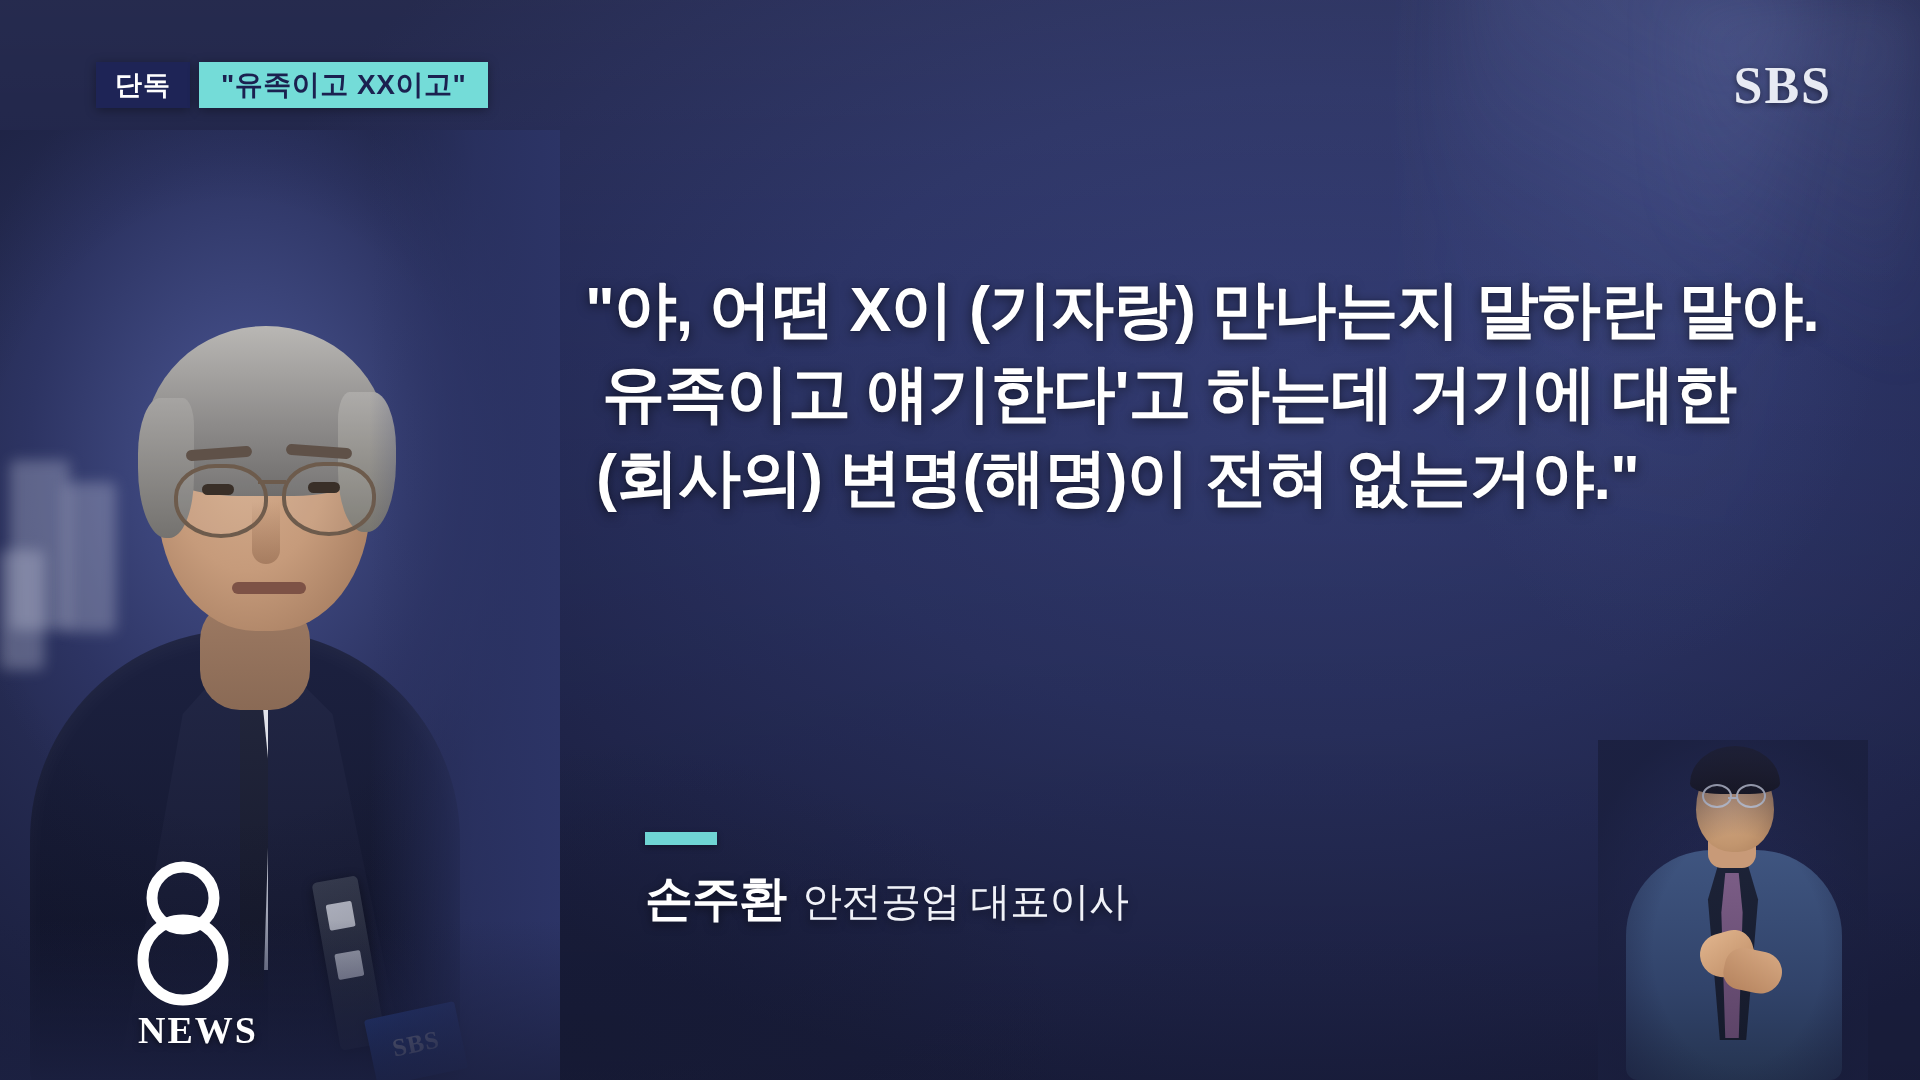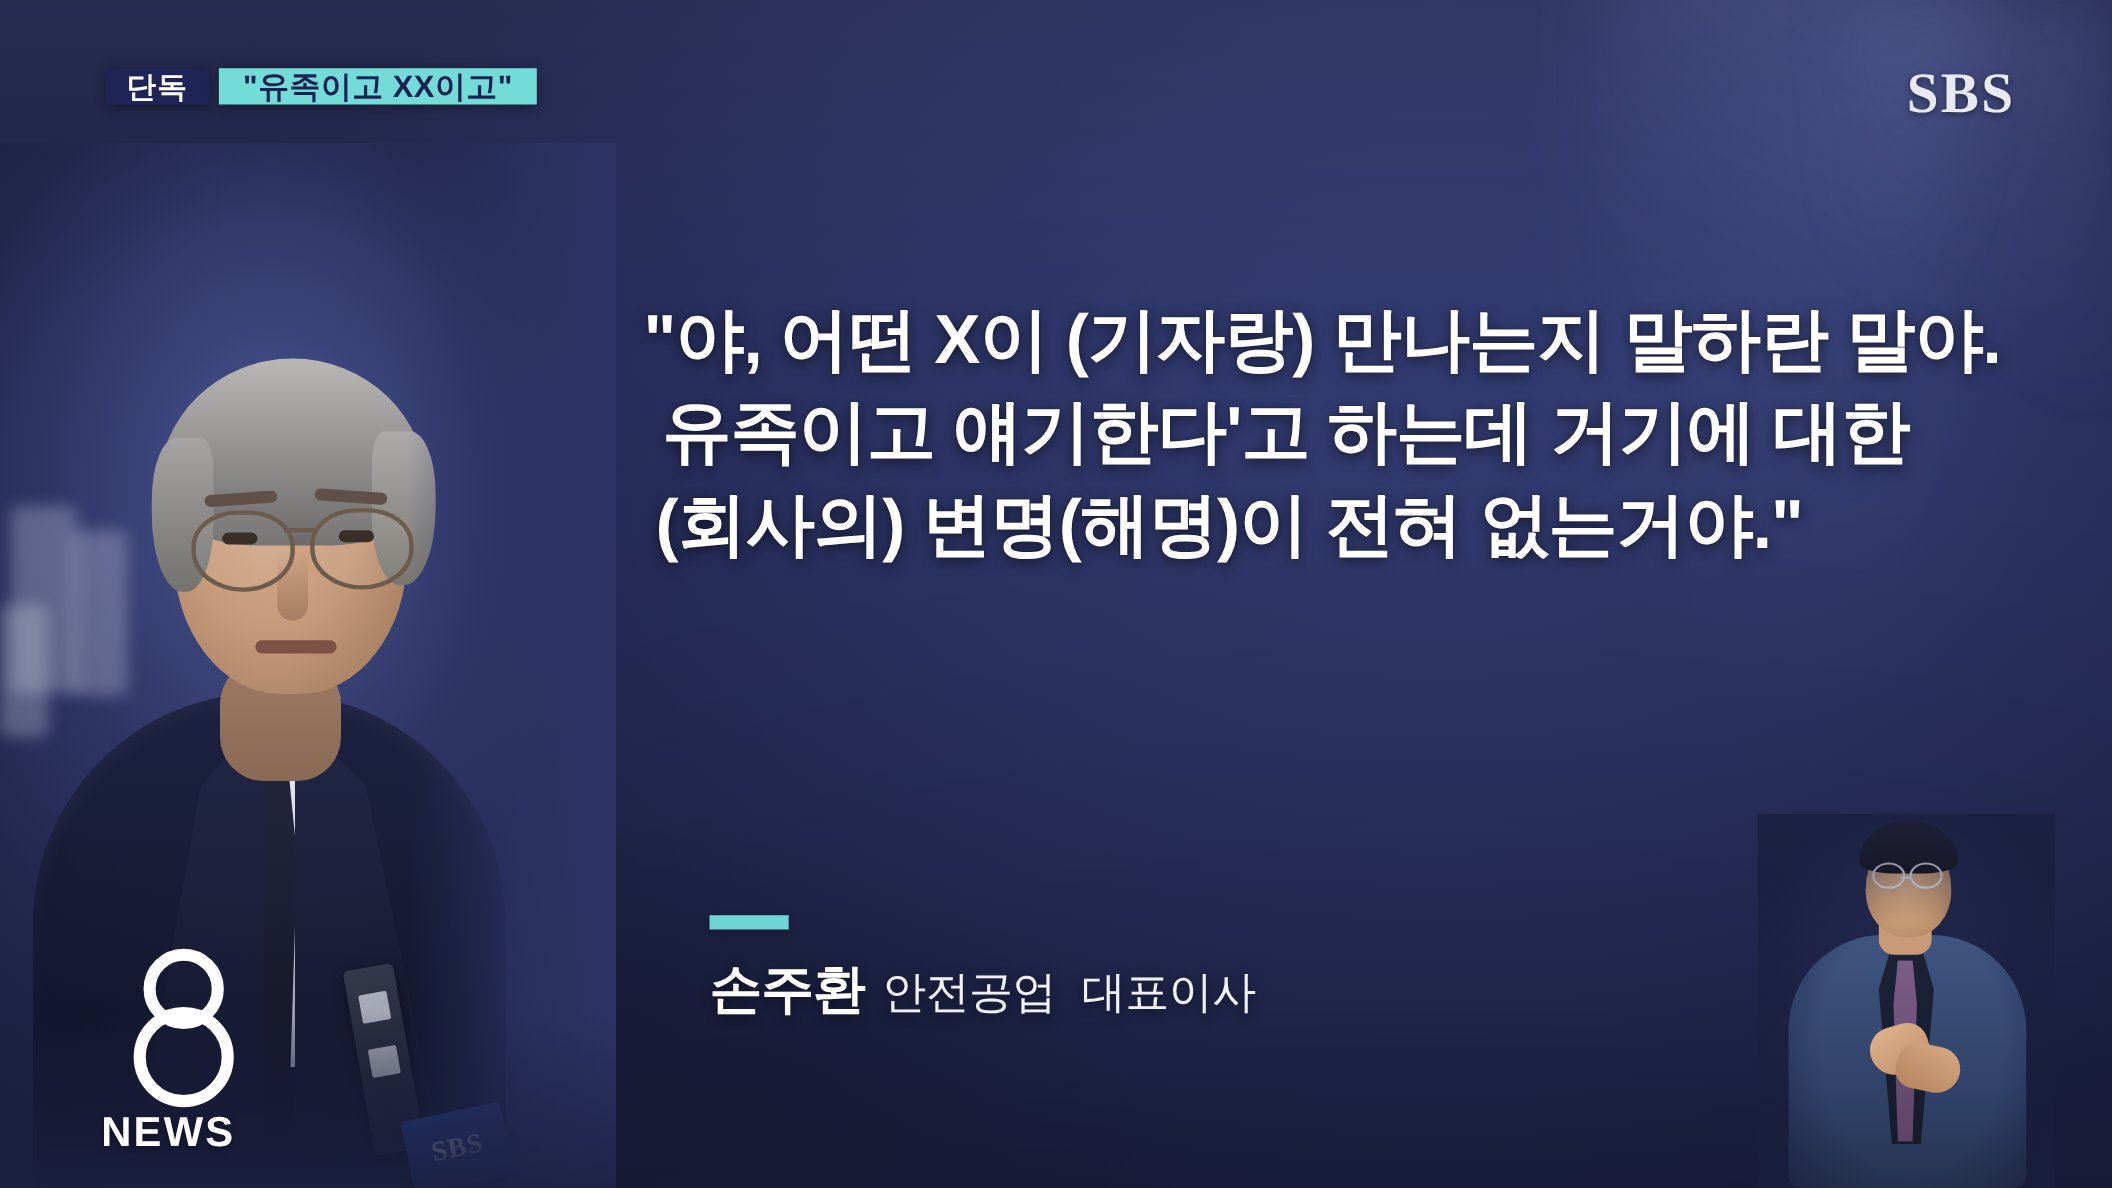--- a/index.html
+++ b/index.html
@@ -51,21 +51,21 @@
     height: 420px;
     background: linear-gradient(210deg, rgba(140,156,220,0.16), rgba(140,156,220,0) 70%);
     filter: blur(28px);
   }
 
   
   .top-banner {
     position: absolute;
     left: 96px;
     top: 62px;
-    height: 33px;
+    height: 46px;
     display: flex;
     align-items: stretch;
   }
   .tag-exclusive {
     background: #1e2456;
     color: #ffffff;
     font-size: 27px;
     font-weight: 700;
     letter-spacing: 1px;
     display: flex;
@@ -231,24 +231,25 @@
     box-shadow: 0 3px 12px rgba(0,0,0,0.45);
   }
   .mic-mark {
     position: absolute; left: 10px; width: 26px; height: 26px;
     background: rgba(235,238,248,0.82); border-radius: 2px;
   }
 
   
   .news-bug {
     position: absolute;
-    left: 92px;
+    left: 108px;
     bottom: 28px;
     width: 150px;
-    text-align: left;
+    text-align: right;
+    font-family: Liberation Serif, serif;
   }
   .news-bug svg { display: block; margin: 0 auto; }
   .news-bug .news-word {
     color: #ffffff;
     font-size: 38px;
     font-weight: 700;
     letter-spacing: 2px;
     margin-top: 2px;
     text-shadow: 0 2px 6px rgba(0,0,0,0.5);
   }
@@ -298,21 +299,20 @@
     font-weight: 700;
     letter-spacing: -1px;
     text-shadow: 0 3px 10px rgba(0,0,0,0.5);
   }
   .attrib-title {
     color: #f0f2f8;
     font-size: 40px;
     font-weight: 400;
     letter-spacing: -0.5px;
     text-shadow: 0 3px 10px rgba(0,0,0,0.5);
-    font-family: Liberation Mono, monospace;
   }
 
   
   .interp {
     position: absolute;
     right: 62px;
     bottom: 0;
     width: 250px;
     height: 330px;
   }

